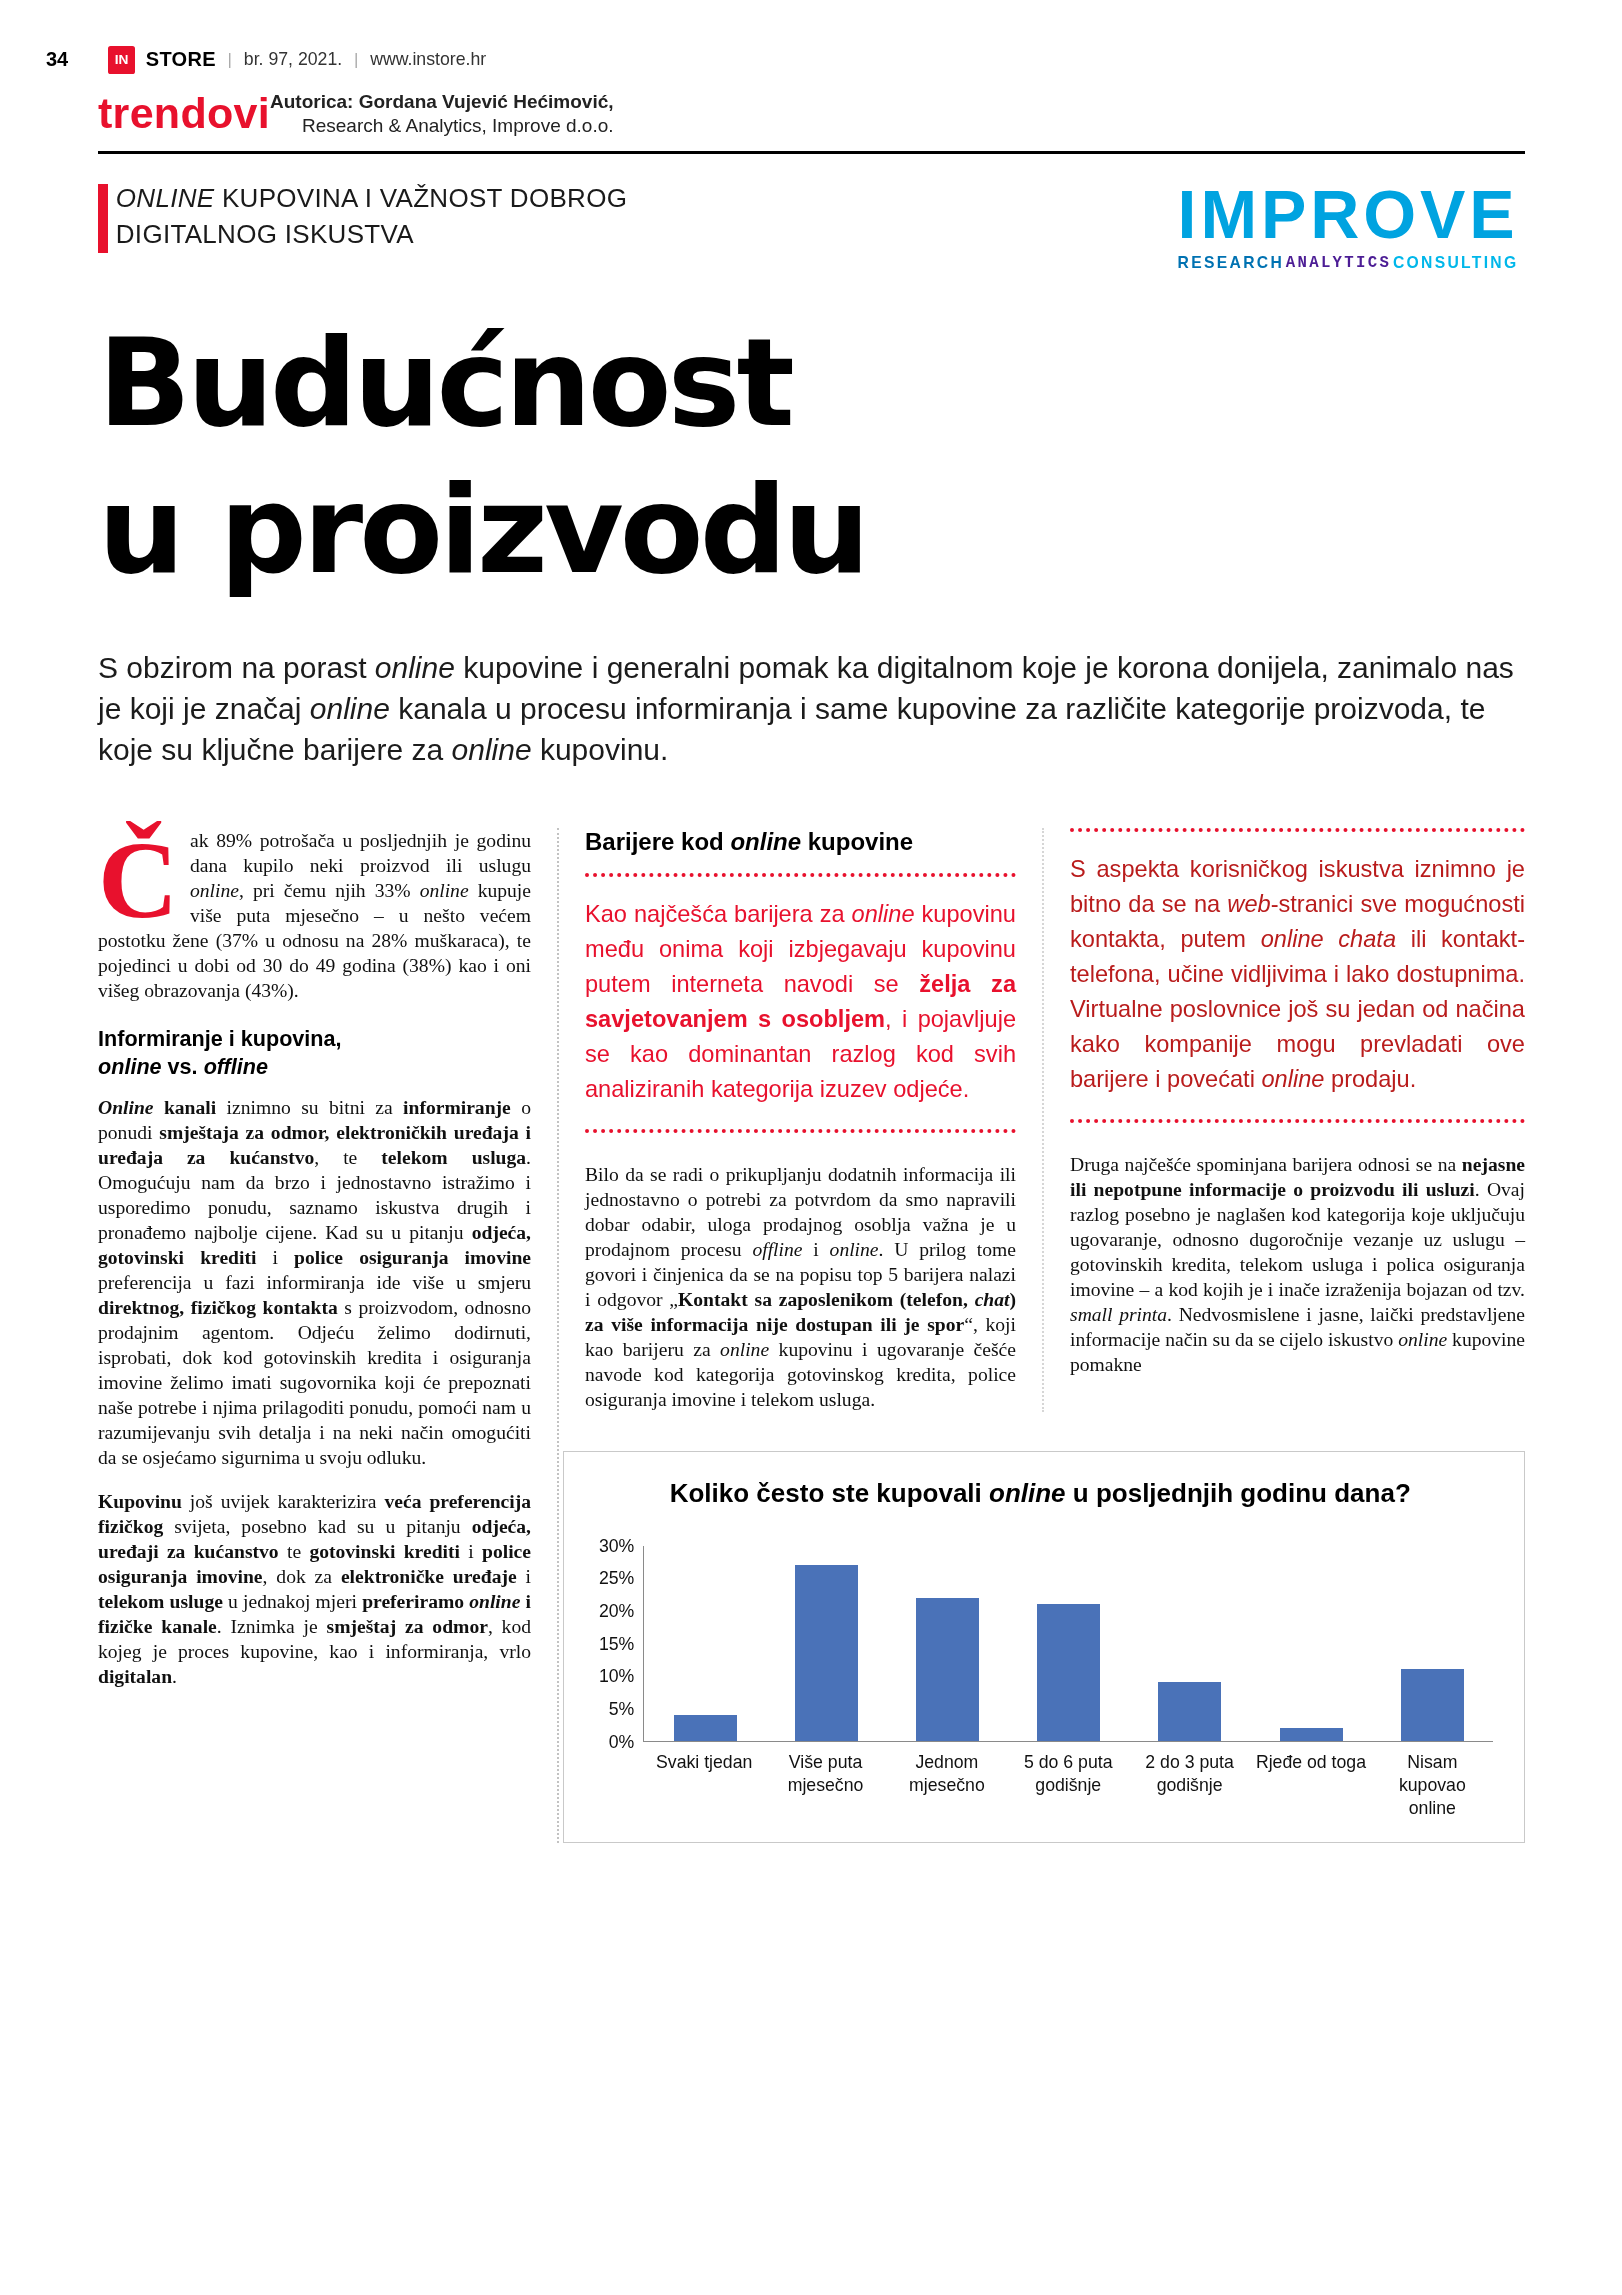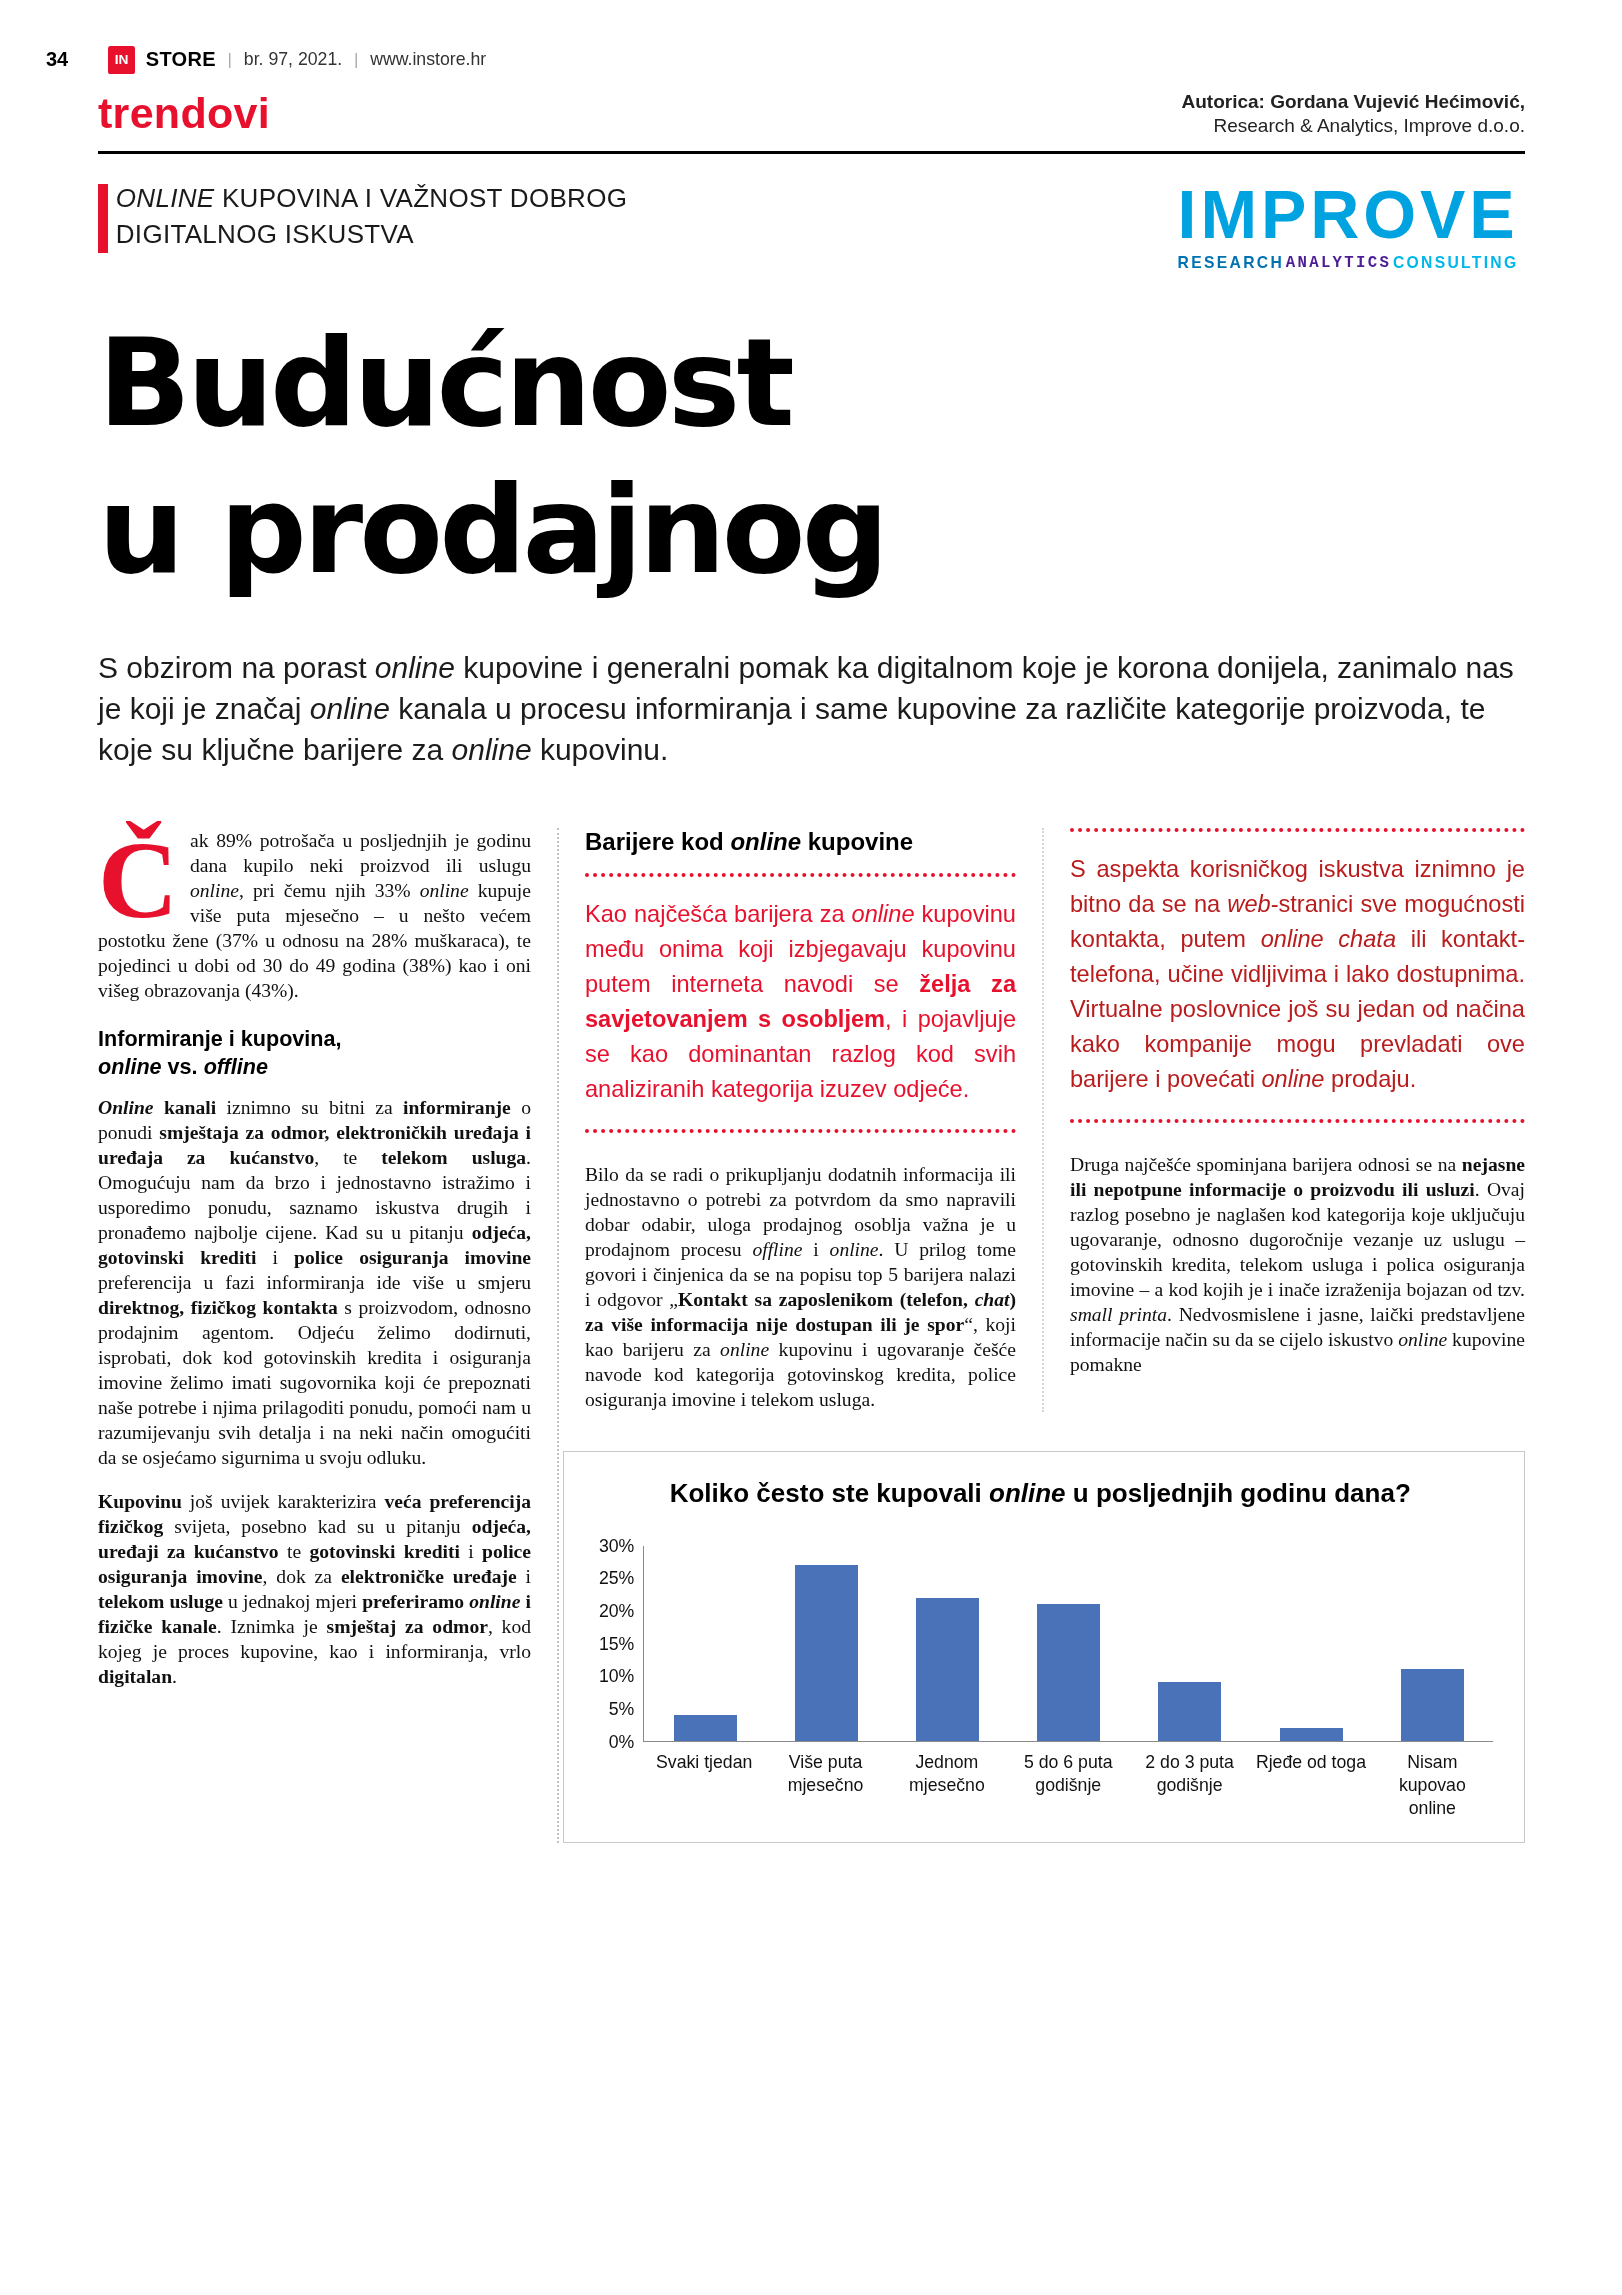--- a/index.html
+++ b/index.html
@@ -10,21 +10,21 @@
   }
 
   
   .masthead { display: flex; align-items: center; gap: 10.5px; font-size: 17.7px; color: #333; margin-left: -52px; }
   .page-num { font-weight: bold; font-size: 20px; color: #000; margin-right: 29px; }
   .logo-in { width: 27.5px; height: 27.5px; background: #e8112d; color: #fff; display: flex; align-items: center; justify-content: center; font-weight: bold; font-size: 13.7px; border-radius: 2.6px; }
   .logo-store { font-weight: bold; font-size: 20px; color: #000; letter-spacing: 0.3px; }
   .m-sep { color: #aaa; font-size: 17px; padding: 0 1.3px; }
 
   
-  .section-row { display: flex; justify-content: space-between; align-items: flex-end; margin-top: 15.7px; }
+  .section-row { display: flex; align-items: flex-end; margin-top: 15.7px; }
   .section-title { color: #e8112d; font-size: 43px; font-weight: bold; letter-spacing: 0.3px; }
   .author { text-align: right; font-size: 19px; line-height: 24px; color: #222; }
   .author .a-bold { font-weight: bold; }
   .rule { height: 2.6px; background: #000; margin-top: 13px; }
 
   
   .kicker-row { display: flex; justify-content: space-between; align-items: flex-start; margin-top: 26px; }
   .kicker { display: flex; gap: 8px; }
   .kicker-bar { width: 9.8px; height: 69px; background: #e8112d; margin-top: 3.9px; }
   .kicker-text { font-size: 26px; line-height: 36px; letter-spacing: 0.3px; color: #1a1a1a; white-space: pre-line; }
@@ -106,21 +106,21 @@
       <div class="improve-tag">
         <span class="tag-w0">RESEARCH</span>
         <span class="tag-w1">ANALYTICS</span>
         <span class="tag-w2">CONSULTING</span>
       </div>
     </div>
   </div>
 
   <div class="headline">
     <div>Budućnost</div>
-    <div>u prodajnog</div>
+    <div>u proizvodu</div>
   </div>
 
   <div class="lead rich"><span>S obzirom na porast </span><span style="font-style: italic;">online</span><span> kupovine i generalni pomak ka digitalnom koje je korona donijela, zanimalo nas je koji je značaj </span><span style="font-style: italic;">online</span><span> kanala u procesu informiranja i same kupovine za različite kategorije proizvoda, te koje su ključne barijere za </span><span style="font-style: italic;">online</span><span> kupovinu.</span></div>
 
   <div class="content">
 
     <div class="col1">
       <div class="body-serif">
         <span class="dropcap">Č</span><span class="rich"><span>ak 89% potrošača u posljednjih je godinu dana kupilo neki proizvod ili uslugu </span><span style="font-style: italic;">online</span><span>, pri čemu njih 33% </span><span style="font-style: italic;">online</span><span> kupuje više puta mjesečno – u nešto većem postotku žene (37% u odnosu na 28% muškaraca), te pojedinci u dobi od 30 do 49 godina (38%) kao i oni višeg obrazovanja (43%).</span></span>
       </div>

